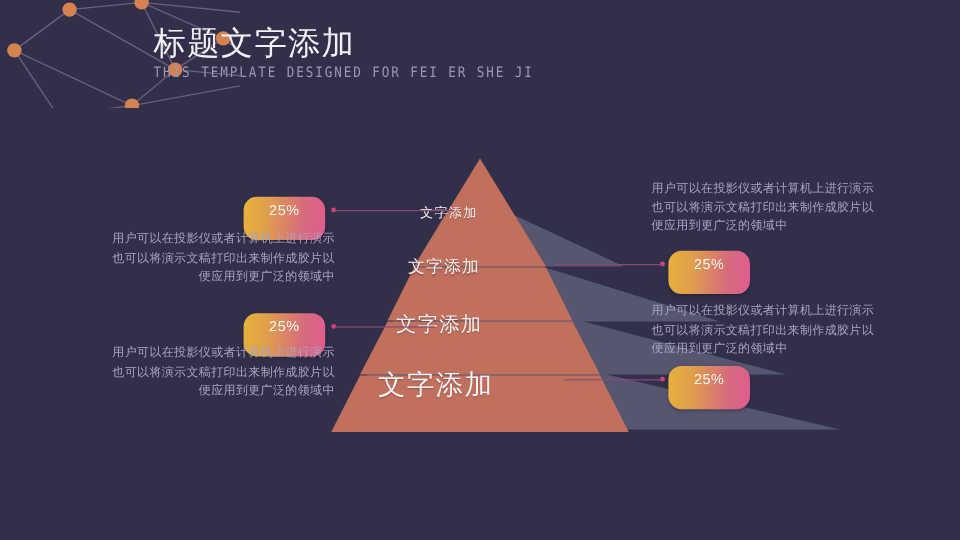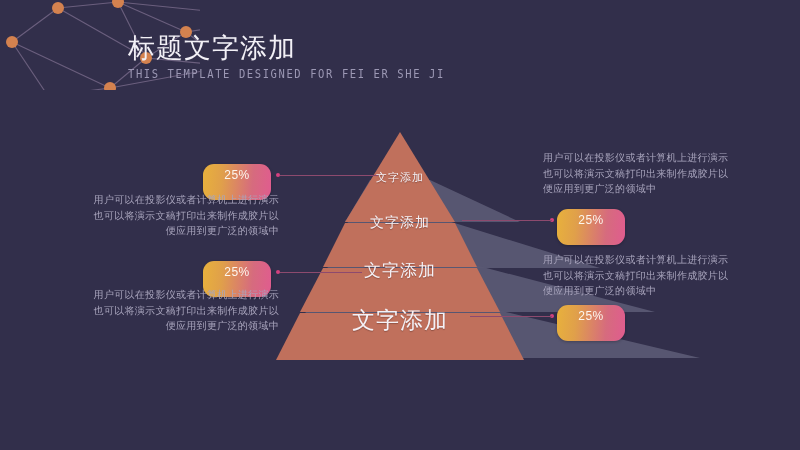--- a/index.html
+++ b/index.html
@@ -28,21 +28,21 @@
     top: -30px;
     width: 210px;
     height: 120px;
     pointer-events: none;
   }
 
   
   #header {
     position: absolute;
     left: 128px;
-    top: 32px;
+    top: 20px;
     width: 340px;
   }
   #title {
     font-size: 27px;
     line-height: 32px;
     color: #f2f0f6;
     letter-spacing: 1px;
     font-weight: 400;
     white-space: nowrap;
   }
@@ -64,21 +64,20 @@
     left: 0;
     top: 0;
     width: 800px;
     height: 450px;
     pointer-events: none;
   }
 
   .tier-label {
     position: absolute;
     color: #f4f1f6;
-    text-align: center;
     white-space: nowrap;
     letter-spacing: 1px;
     text-shadow: 0 1px 1px rgba(60,30,25,.35);
   }
   #tier-label-0 { left: 350px; top: 170px; width: 100px; font-size: 11px; }
   #tier-label-1 { left: 340px; top: 214px; width: 120px; font-size: 14px; }
   #tier-label-2 { left: 330px; top: 259px; width: 140px; font-size: 17px; }
   #tier-label-3 { left: 315px; top: 305px; width: 170px; font-size: 23px; }
 
   

